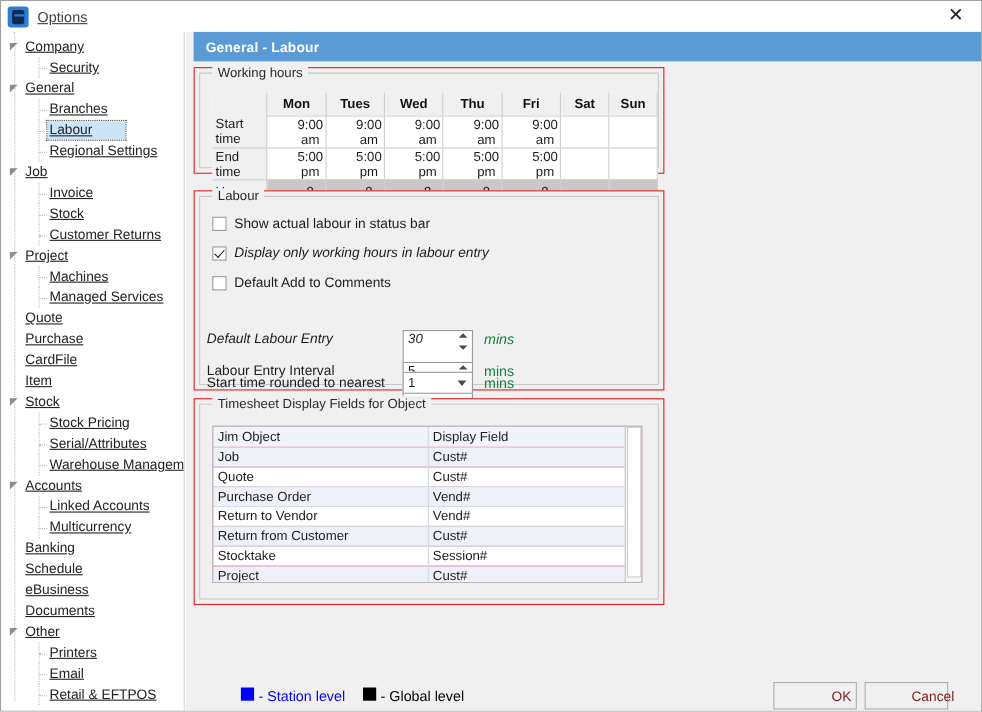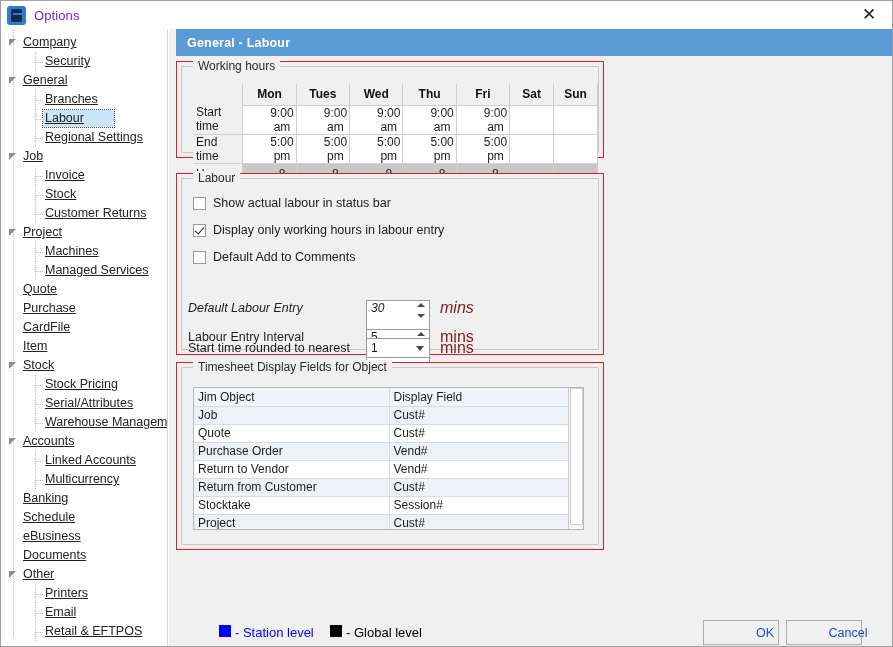--- a/index.html
+++ b/index.html
@@ -42,22 +42,23 @@
   }
   #app-icon::after {
     content: "";
     position: absolute; left: 6px; top: 7px;
     width: 9px; height: 2px;
     background: #2d7dd2;
   }
   #title-text {
     margin-left: 8px;
     font-size: 13px;
-    color: #6d28d9;
+    color: #404040;
     letter-spacing: .1px;
+    text-decoration: underline;
   }
   #close-btn {
     position: absolute; right: 0px; top: 0px;
     width: 46px; height: 27px;
     display: flex; align-items: center; justify-content: center;
     font-size: 17px; color: #222; line-height: 1;
     cursor: pointer;
     font-family: "DejaVu Sans", sans-serif;
   }
 
@@ -256,21 +257,21 @@
     position: relative;
   }
   .combo .sv { padding-left: 4px; font-size: 12px; }
   .combo .chev {
     position: absolute; right: 5px; top: 7px;
     width: 0; height: 0;
     border-left: 4px solid transparent;
     border-right: 4px solid transparent;
     border-top: 5px solid #4a4a4a;
   }
-  .unit { margin-left: 10px; font-size: 16px; color: #7f1d1d; }
+  .unit { margin-left: 10px; font-size: 13px; color: #15803d; }
 
   
   #ts-wrap {
     position: absolute; left: 11px; top: 19px;
     width: 391px; height: 143px;
     border: 1px solid #b8b8b8;
     background: #f9a8d4;
     overflow: hidden;
   }
   #ts-grid { width: 374px; border-collapse: collapse; font-size: 12px; table-layout: fixed; }
@@ -315,21 +316,21 @@
     font-size: 13px;
     padding-left: 36px;
   }
   .sw { width: 12px; height: 12px; margin-right: 4px; }
   .btn {
     position: absolute;
     width: 76px; height: 25px;
     border: 1px solid #adadad;
     background: #f0f0f0;
     font-size: 12.5px;
-    color: #1d4ed8;
+    color: #7f1d1d;
     display: flex; align-items: center; justify-content: center;
     cursor: pointer;
     font-family: "Liberation Sans", sans-serif;
     padding-left: 48px;
   }
 </style>
 </head>
 <body>
 
 <div id="app">
@@ -542,21 +543,21 @@
 
       <div class="redbox" style="left:7px; top:117px; width:428px; height:182px;">
         <div class="groupbox">
           <div class="group-title">Labour</div>
 
           <div class="cb-row" style="left:11px; top:17px;">
             <span class="cb"></span>
             <span>Show actual labour in status bar</span>
           </div>
 
-          <div class="cb-row" style="left:11px; top:44px;">
+          <div class="cb-row" style="left:11px; top:44px;font-style:italic;">
             <span class="cb checked"></span>
             <span>Display only working hours in labour entry</span>
           </div>
 
           <div class="cb-row" style="left:11px; top:71px;">
             <span class="cb"></span>
             <span>Default Add to Comments</span>
           </div>
 
           <div class="fld-row" style="left:6px; top:101px;font-style:italic;">

